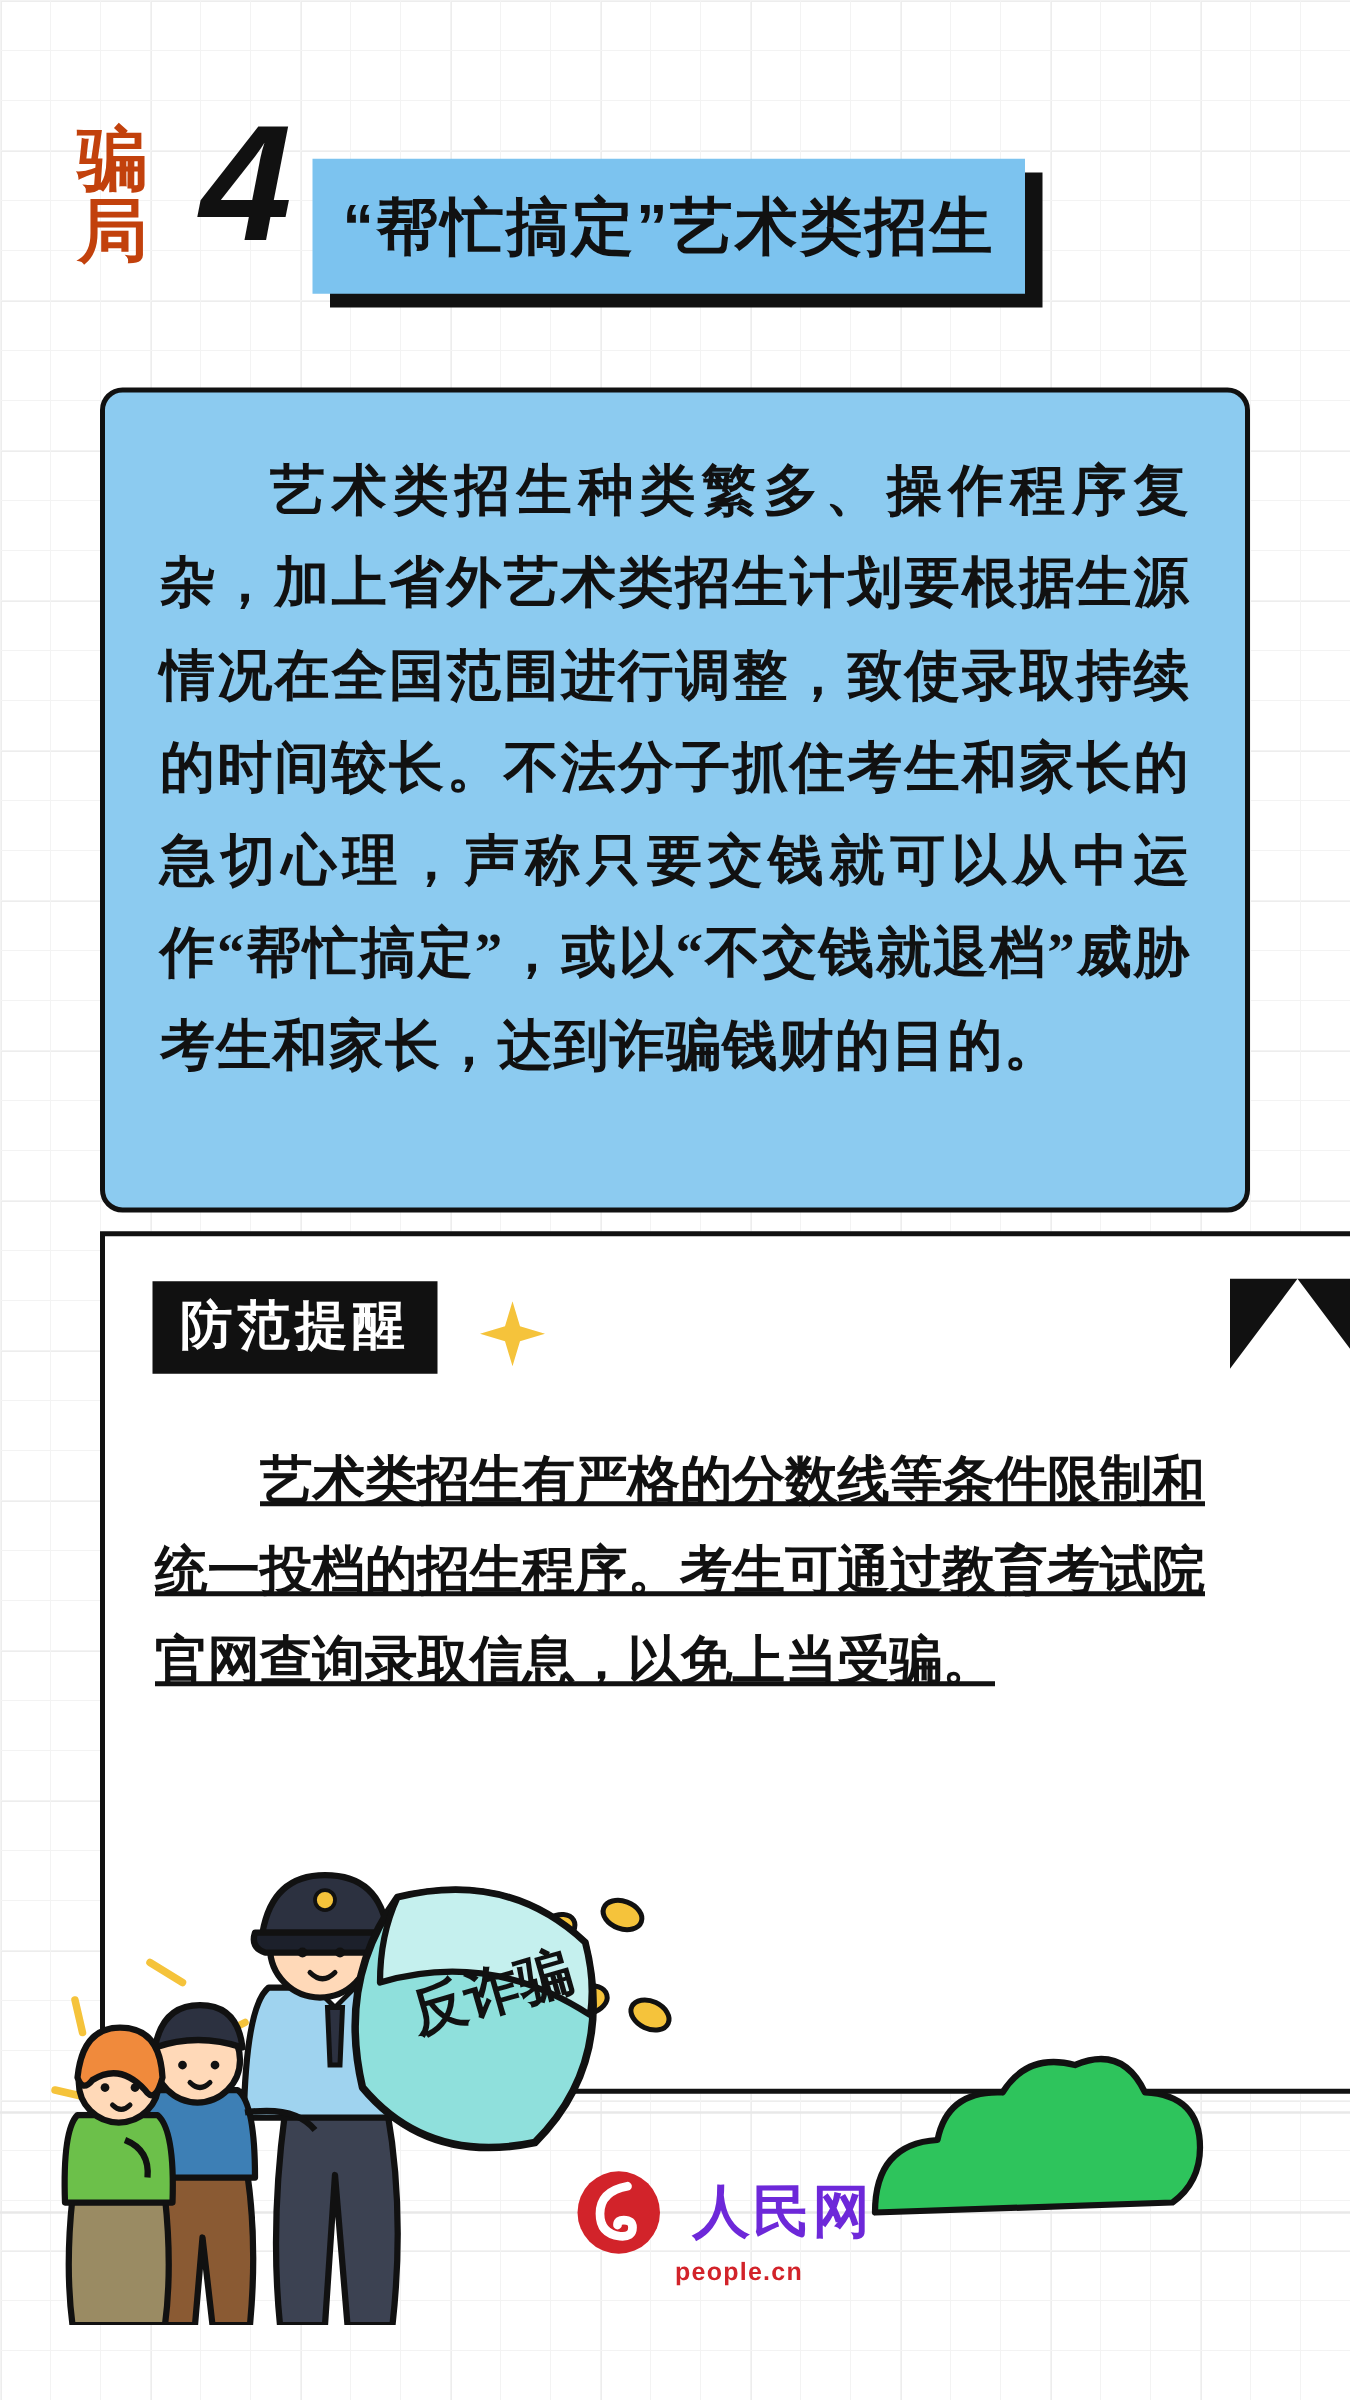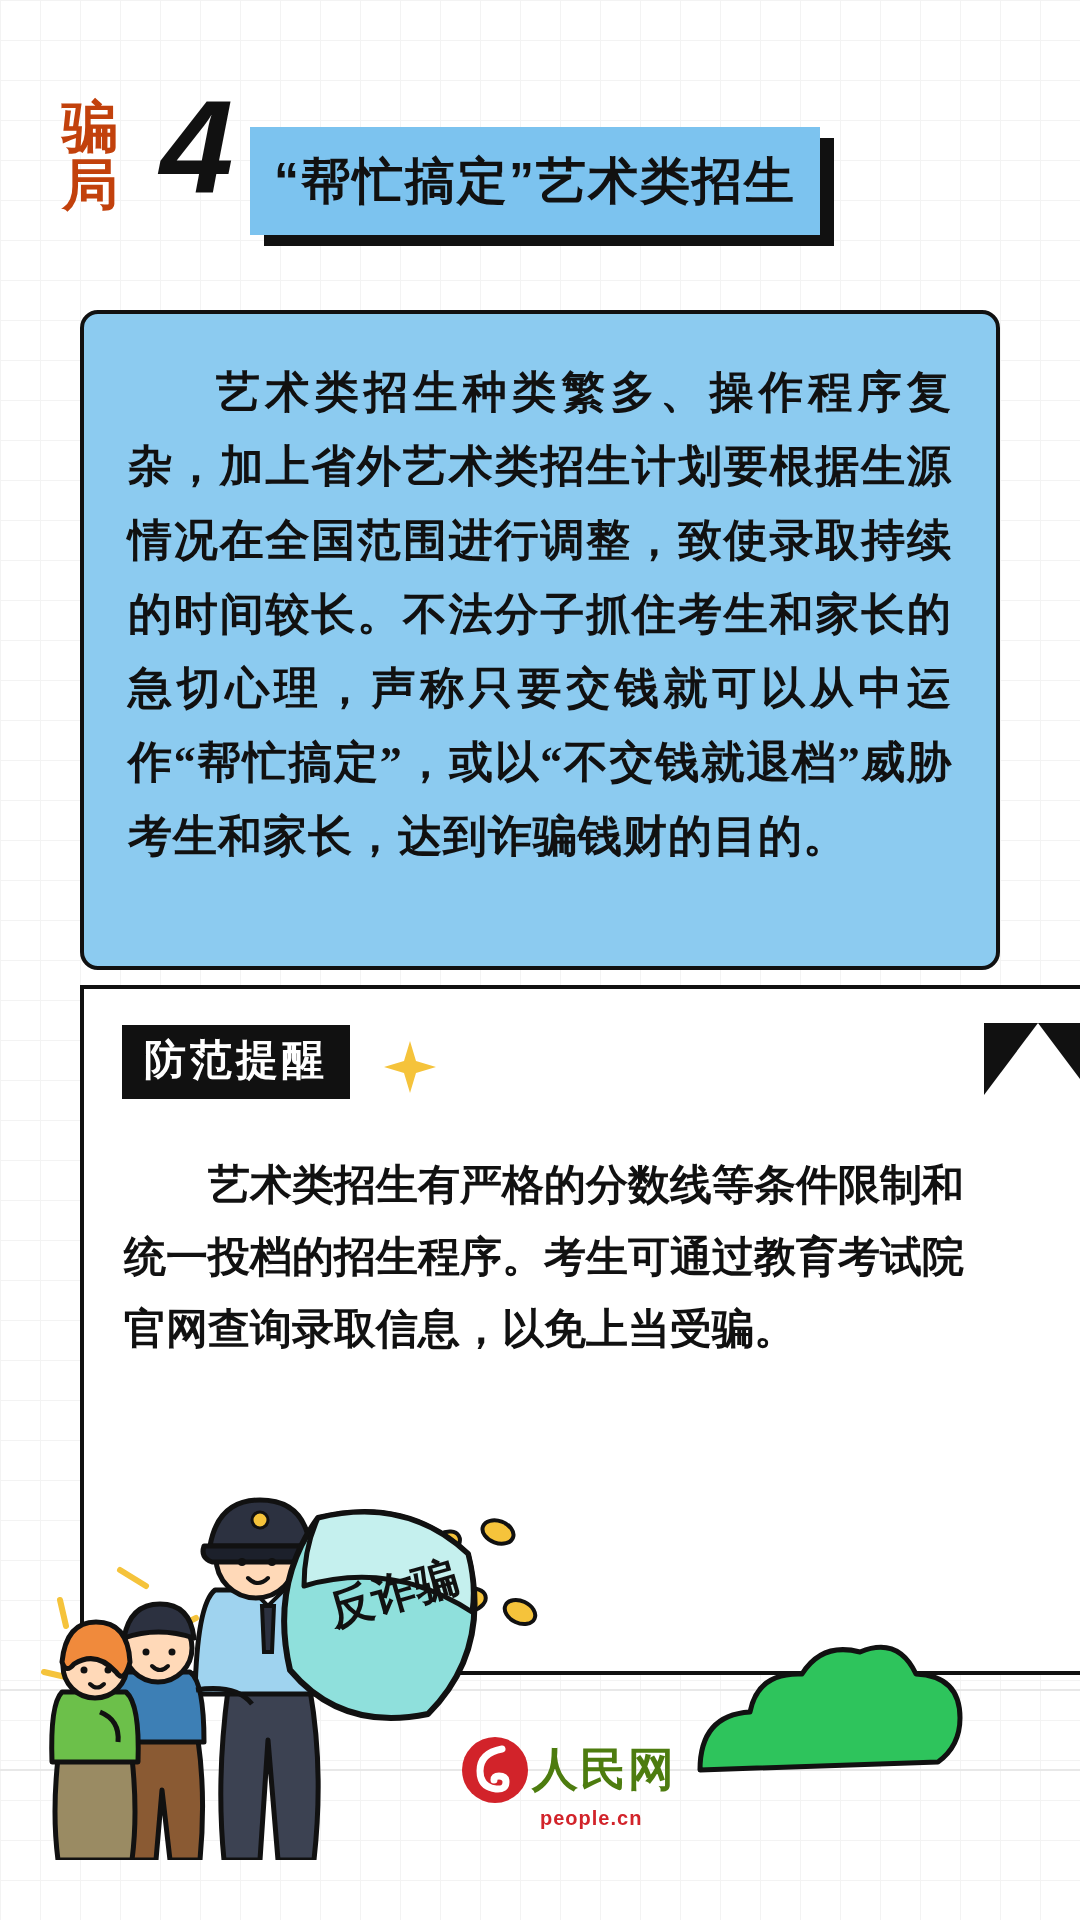--- a/index.html
+++ b/index.html
@@ -162,20 +162,21 @@
     left: 40px;
     top: 160px;
     width: 840px;
     font-size: 42px;
     line-height: 72px;
     color: #111111;
     text-indent: 84px;
     font-family: "Liberation Serif", serif;
     font-weight: bold;
     text-align: justify;
+    text-decoration: underline;
   }
 
   
   .illus {
     position: absolute;
     left: 0;
     top: 1440px;
     width: 1080px;
     height: 420px;
   }
@@ -183,25 +184,25 @@
   
   .footer-logo {
     position: absolute;
     left: 460px;
     top: 1735px;
     width: 240px;
     height: 90px;
   }
   .logo-text-cn {
     position: absolute;
-    left: 72px;
+    left: 94px;
     top: 4px;
     font-size: 46px;
     font-weight: bold;
-    color: #4d7c0f;
+    color: #6d28d9;
     letter-spacing: 2px;
     white-space: nowrap;
   }
   .logo-text-en {
     position: absolute;
     left: 80px;
     top: 72px;
     font-size: 20px;
     font-weight: bold;
     color: #d2232a;

